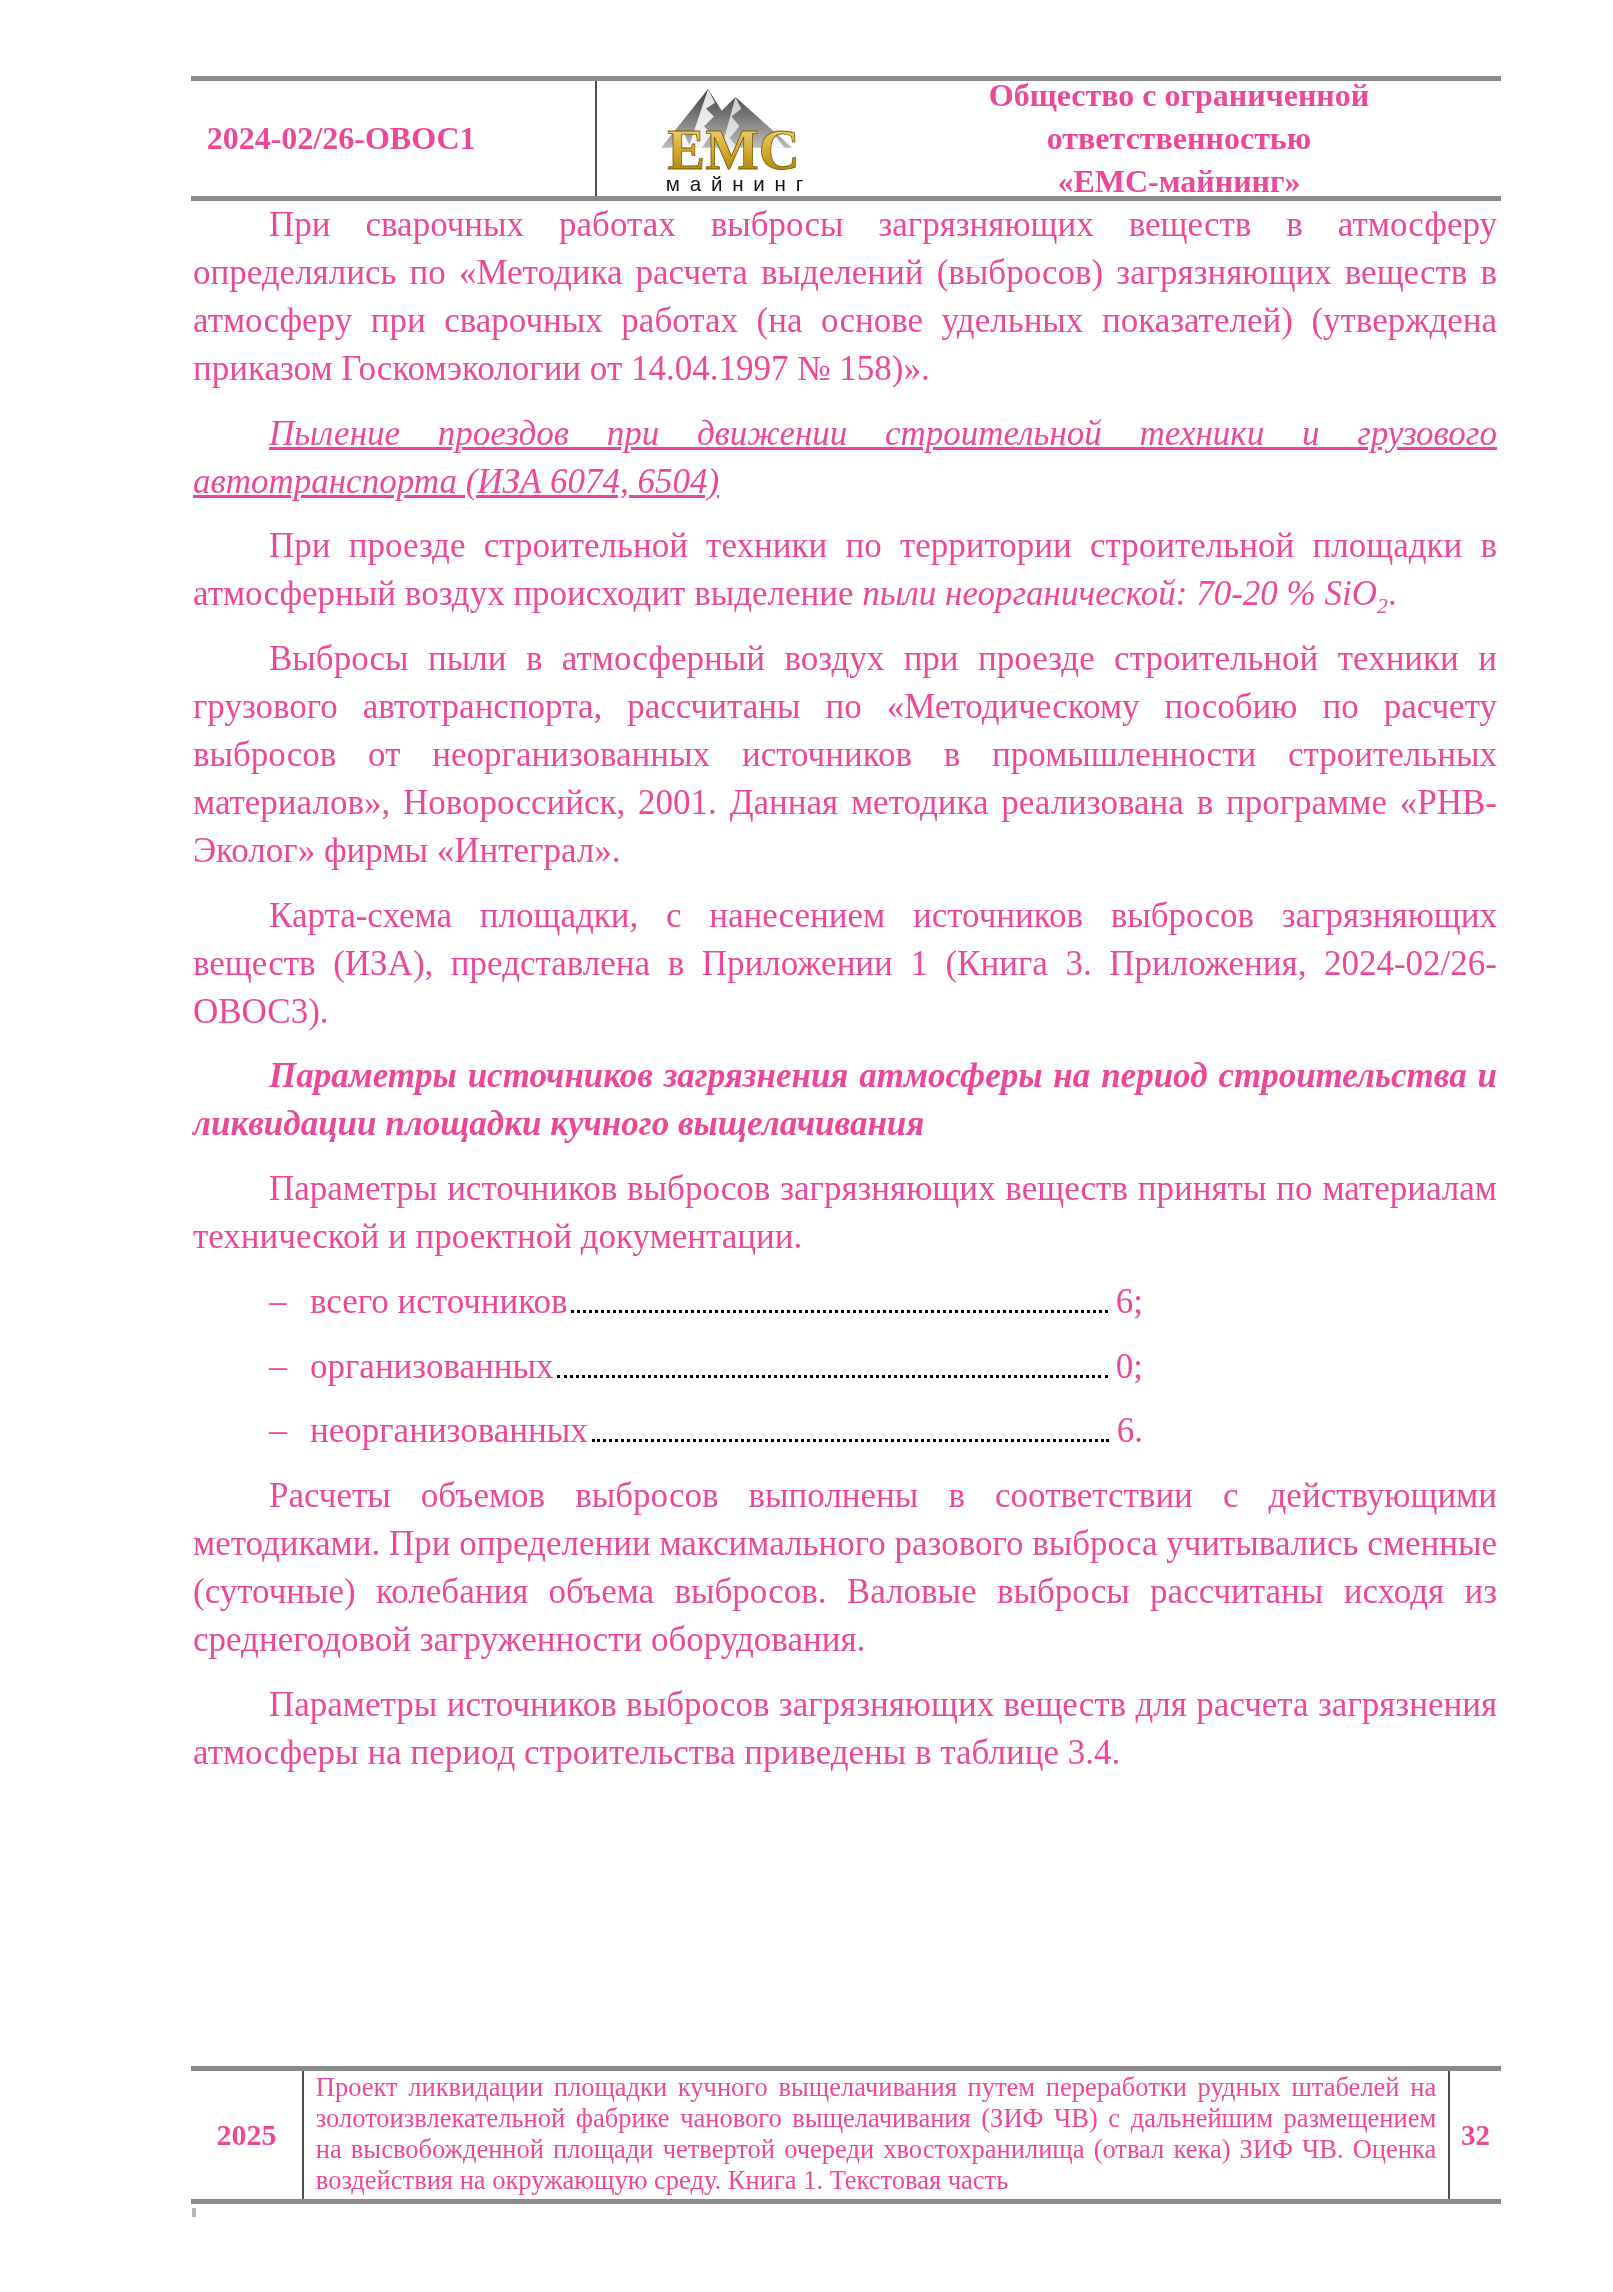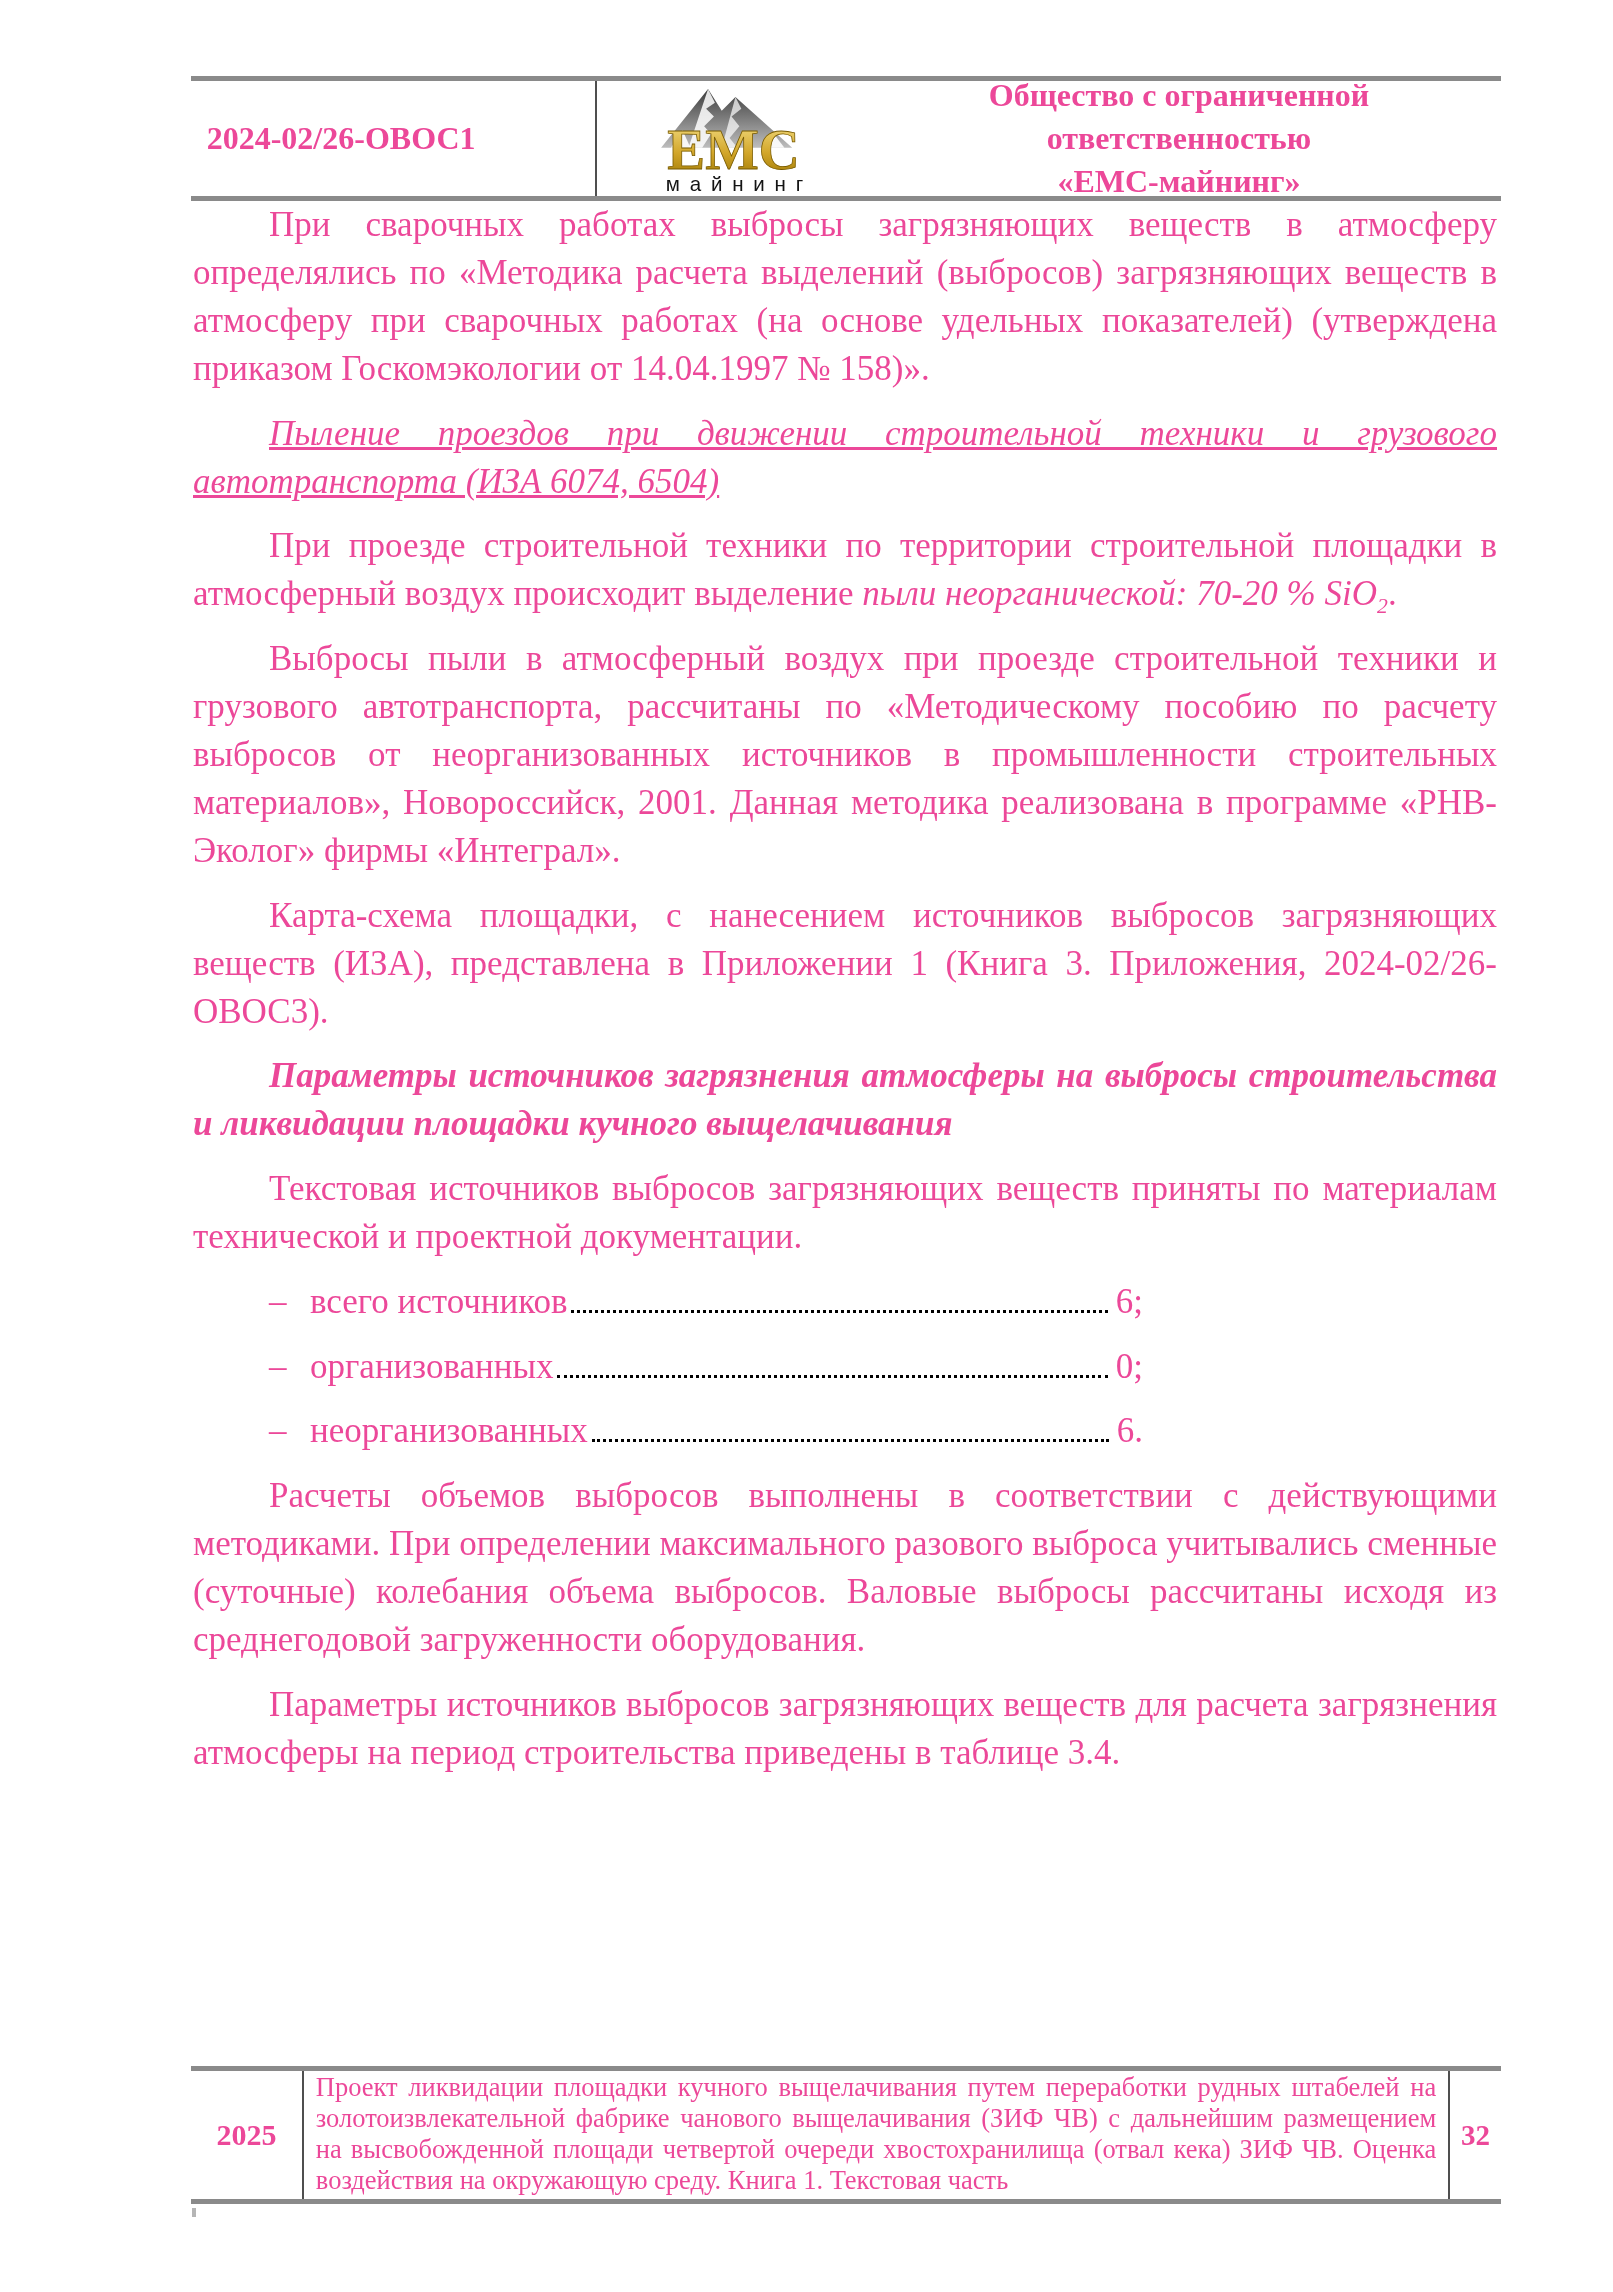--- a/index.html
+++ b/index.html
@@ -111,23 +111,23 @@
     <p>При сварочных работах выбросы загрязняющих веществ в атмосферу определялись по «Методика расчета выделений (выбросов) загрязняющих веществ в атмосферу при сварочных работах (на основе удельных показателей) (утверждена приказом Госкомэкологии от 14.04.1997 № 158)».</p>
 
     <p class="heading-underline">Пыление проездов при движении строительной техники и грузового автотранспорта (ИЗА 6074, 6504)</p>
 
     <p><span>При проезде строительной техники по территории строительной площадки в атмосферный воздух происходит выделение </span><span class="em">пыли неорганической: 70-20 % SiO</span><sub class="em">2</sub><span>.</span></p>
 
     <p>Выбросы пыли в атмосферный воздух при проезде строительной техники и грузового автотранспорта, рассчитаны по «Методическому пособию по расчету выбросов от неорганизованных источников в промышленности строительных материалов», Новороссийск, 2001. Данная методика реализована в программе «РНВ-Эколог» фирмы «Интеграл».</p>
 
     <p>Карта-схема площадки, с нанесением источников выбросов загрязняющих веществ (ИЗА), представлена в Приложении 1 (Книга 3. Приложения, 2024-02/26-ОВОС3).</p>
 
-    <p class="heading-bold">Параметры источников загрязнения атмосферы на выбросы строительства и ликвидации площадки кучного выщелачивания</p>
+    <p class="heading-bold">Параметры источников загрязнения атмосферы на период строительства и ликвидации площадки кучного выщелачивания</p>
 
-    <p>Текстовая источников выбросов загрязняющих веществ приняты по материалам технической и проектной документации.</p>
+    <p>Параметры источников выбросов загрязняющих веществ приняты по материалам технической и проектной документации.</p>
 
 
     <div class="src-list">
       <div class="src-row">
         <span class="src-dash">–</span>
         <span class="src-label">всего источников</span>
         <span class="src-dots"></span>
         <span class="src-value">6;</span>
       </div>
       <div class="src-row">

